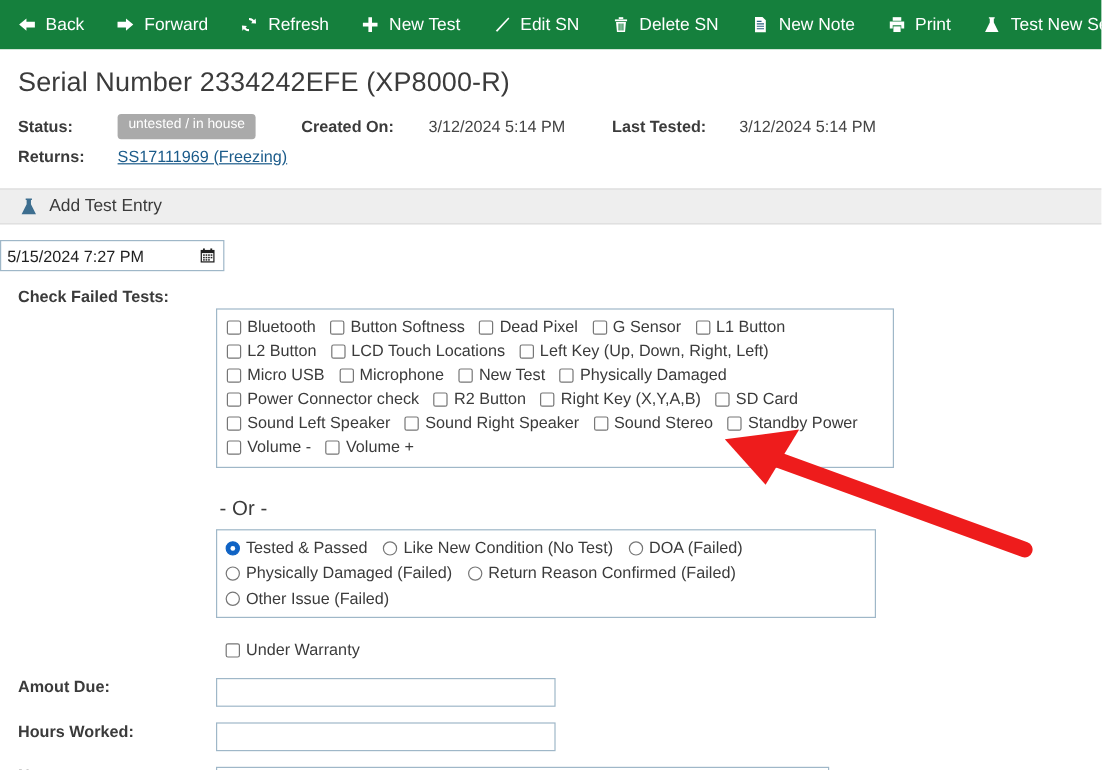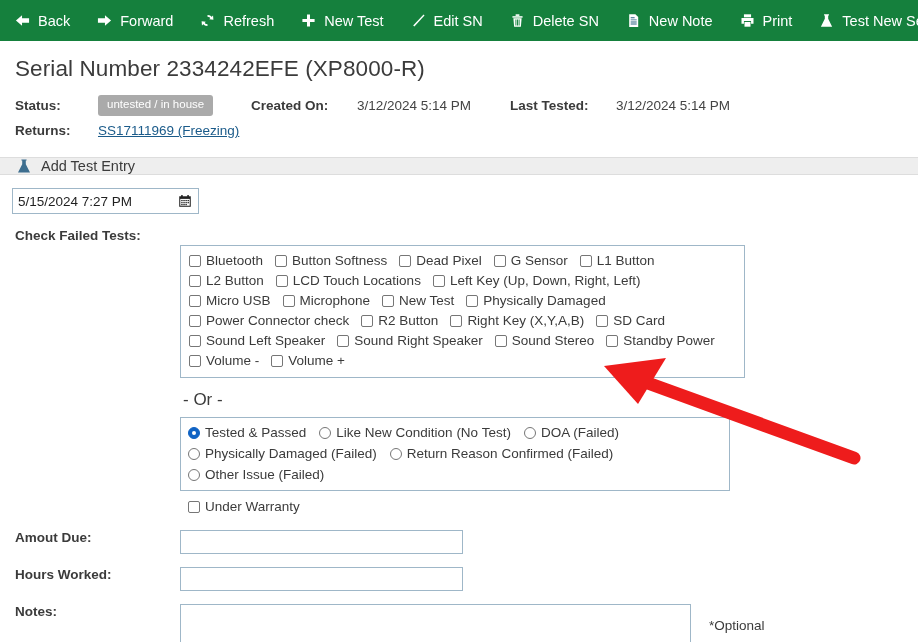--- a/index.html
+++ b/index.html
@@ -92,21 +92,21 @@
     text-decoration: underline;
     cursor: pointer;
   }
 
   
   #section-header {
     margin-top: 14px;
     background: #eeeeee;
     border-top: 1px solid #dddddd;
     border-bottom: 1px solid #dddddd;
-    height: 18px;
+    height: 30px;
     display: flex;
     align-items: center;
     padding-left: 15px;
     box-sizing: border-box;
     font-size: 14.5px;
     color: #3b3b3b;
   }
   #section-header .sh-ico {
     width: 17px; height: 17px;
     margin-right: 9px;
@@ -130,21 +130,20 @@
   
   #date-input-wrap {
     position: relative;
     width: 187px;
     height: 26px;
     border: 1px solid #9fb7c8;
     background: #ffffff;
     box-sizing: border-box;
     display: flex;
     align-items: center;
-    margin-left: 12px;
   }
   #date-input-text {
     font-size: 13.5px;
     color: #1f1f1f;
     padding-left: 5px;
   }
   #cal-icon {
     position: absolute;
     right: 6px;
     top: 50%;
@@ -179,21 +178,21 @@
     border-radius: 2px;
     vertical-align: -2px;
     margin-right: 5px;
     box-sizing: border-box;
   }
 
   
   #or-divider {
     font-size: 17px;
     color: #3b3b3b;
-    margin: 12px 0 7px 3px;
+    margin: 24px 0 7px 3px;
   }
 
   
   #radio-panel {
     width: 550px;
     border: 1px solid #9fb7c8;
     background: #ffffff;
     box-sizing: border-box;
     padding: 4px 6px 5px 7px;
     line-height: 21px;
@@ -224,21 +223,21 @@
   .rb.checked::after {
     content: "";
     position: absolute;
     left: 3px; top: 3px;
     width: 4px; height: 4px;
     border-radius: 50%;
     background: #ffffff;
   }
 
   #warranty-row {
-    margin-top: 8px;
+    margin-top: 19px;
     margin-left: 8px;
   }
 
   .txt-input {
     width: 283px;
     height: 24px;
     border: 1px solid #9fb7c8;
     background: #ffffff;
     box-sizing: border-box;
   }

